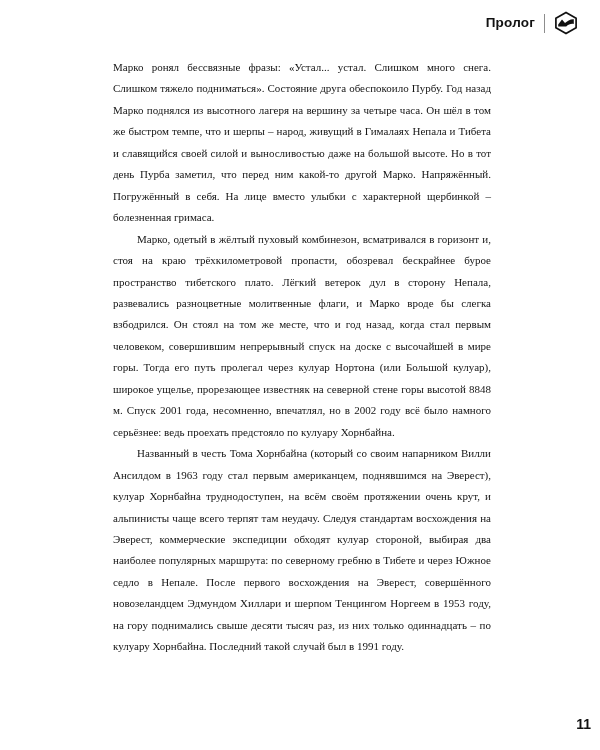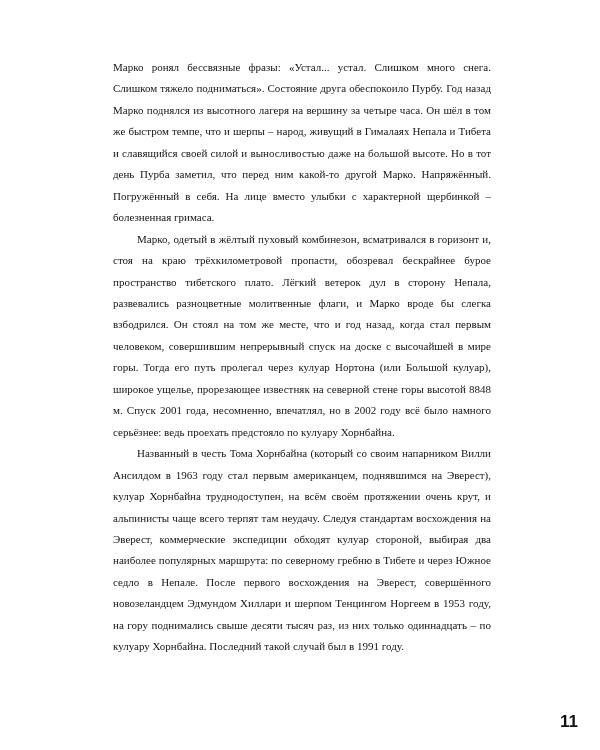--- a/index.html
+++ b/index.html
@@ -71,33 +71,44 @@
     -webkit-hyphens: manual;
     color: #151515;
   }
   .para.first {
     text-indent: 0;
   }
 
   
   .folio {
     position: absolute;
-    right: 22px;
+    right: 9px;
     bottom: 18px;
     font-family: "Liberation Sans", "DejaVu Sans", sans-serif;
     font-weight: bold;
-    font-size: 17px;
+    font-size: 14px;
     color: #111111;
   }
 </style>
 </head>
 <body>
 
 <div class="page">
 
+  <div class="running-head">
+    <span class="running-head-title">Пролог</span>
+    <span class="head-divider"></span>
+    <span class="logo-icon">
+      <svg viewBox="0 0 24 24" width="24" height="24" aria-hidden="true">
+        <path d="M12 1.4 L22.1 7.2 L22.1 16.8 L12 22.6 L1.9 16.8 L1.9 7.2 Z" fill="none" stroke="#111111" stroke-width="1.7"></path>
+        <path d="M4.2 13.6 L8.0 8.6 L11.0 11.9 C13.2 10.1 16.2 8.0 19.8 8.2
+                 L19.8 13.0 C17.0 12.4 14.4 13.6 12.2 15.4 L4.2 15.4 Z" fill="#111111"></path>
+      </svg>
+    </span>
+  </div>
 
   <div class="text-column">
     <p class="para first">Марко ронял бессвязные фразы: «Устал... устал. Слишком много снега. Слишком тяжело подниматься». Состояние друга обеспокоило Пурбу. Год назад Марко поднялся из высотного лагеря на вершину за четыре часа. Он шёл в том же быстром темпе, что и шерпы – народ, живущий в Гималаях Непала и Тибета и славящийся своей силой и выносливостью даже на большой высоте. Но в тот день Пурба заметил, что перед ним какой-то другой Марко. Напряжённый. Погружённый в себя. На лице вместо улыбки с характерной щербинкой – болезненная гримаса.</p>
     <p class="para">Марко, одетый в жёлтый пуховый комбинезон, всматривался в горизонт и, стоя на краю трёхкилометровой пропасти, обозревал бескрайнее бурое пространство тибетского плато. Лёгкий ветерок дул в сторону Непала, развевались разноцветные молитвенные флаги, и Марко вроде бы слегка взбодрился. Он стоял на том же месте, что и год назад, когда стал первым человеком, совершившим непрерывный спуск на доске с высочайшей в мире горы. Тогда его путь пролегал через кулуар Нортона (или Большой кулуар), широкое ущелье, прорезающее известняк на северной стене горы высотой 8848 м. Спуск 2001 года, несомненно, впечатлял, но в 2002 году всё было намного серьёзнее: ведь проехать предстояло по кулуару Хорнбайна.</p>
     <p class="para">Названный в честь Тома Хорнбайна (который со своим напарником Вилли Ансилдом в 1963 году стал первым американцем, поднявшимся на Эверест), кулуар Хорнбайна труднодоступен, на всём своём протяжении очень крут, и альпинисты чаще всего терпят там неудачу. Следуя стандартам восхождения на Эверест, коммерческие экспедиции обходят кулуар стороной, выбирая два наиболее популярных маршрута: по северному гребню в Тибете и через Южное седло в Непале. После первого восхождения на Эверест, совершённого новозеландцем Эдмундом Хиллари и шерпом Тенцингом Норгеем в 1953 году, на гору поднимались свыше десяти тысяч раз, из них только одиннадцать – по кулуару Хорнбайна. Последний такой случай был в 1991 году.</p>
 
   </div>
 
   <div class="folio">11</div>
 

